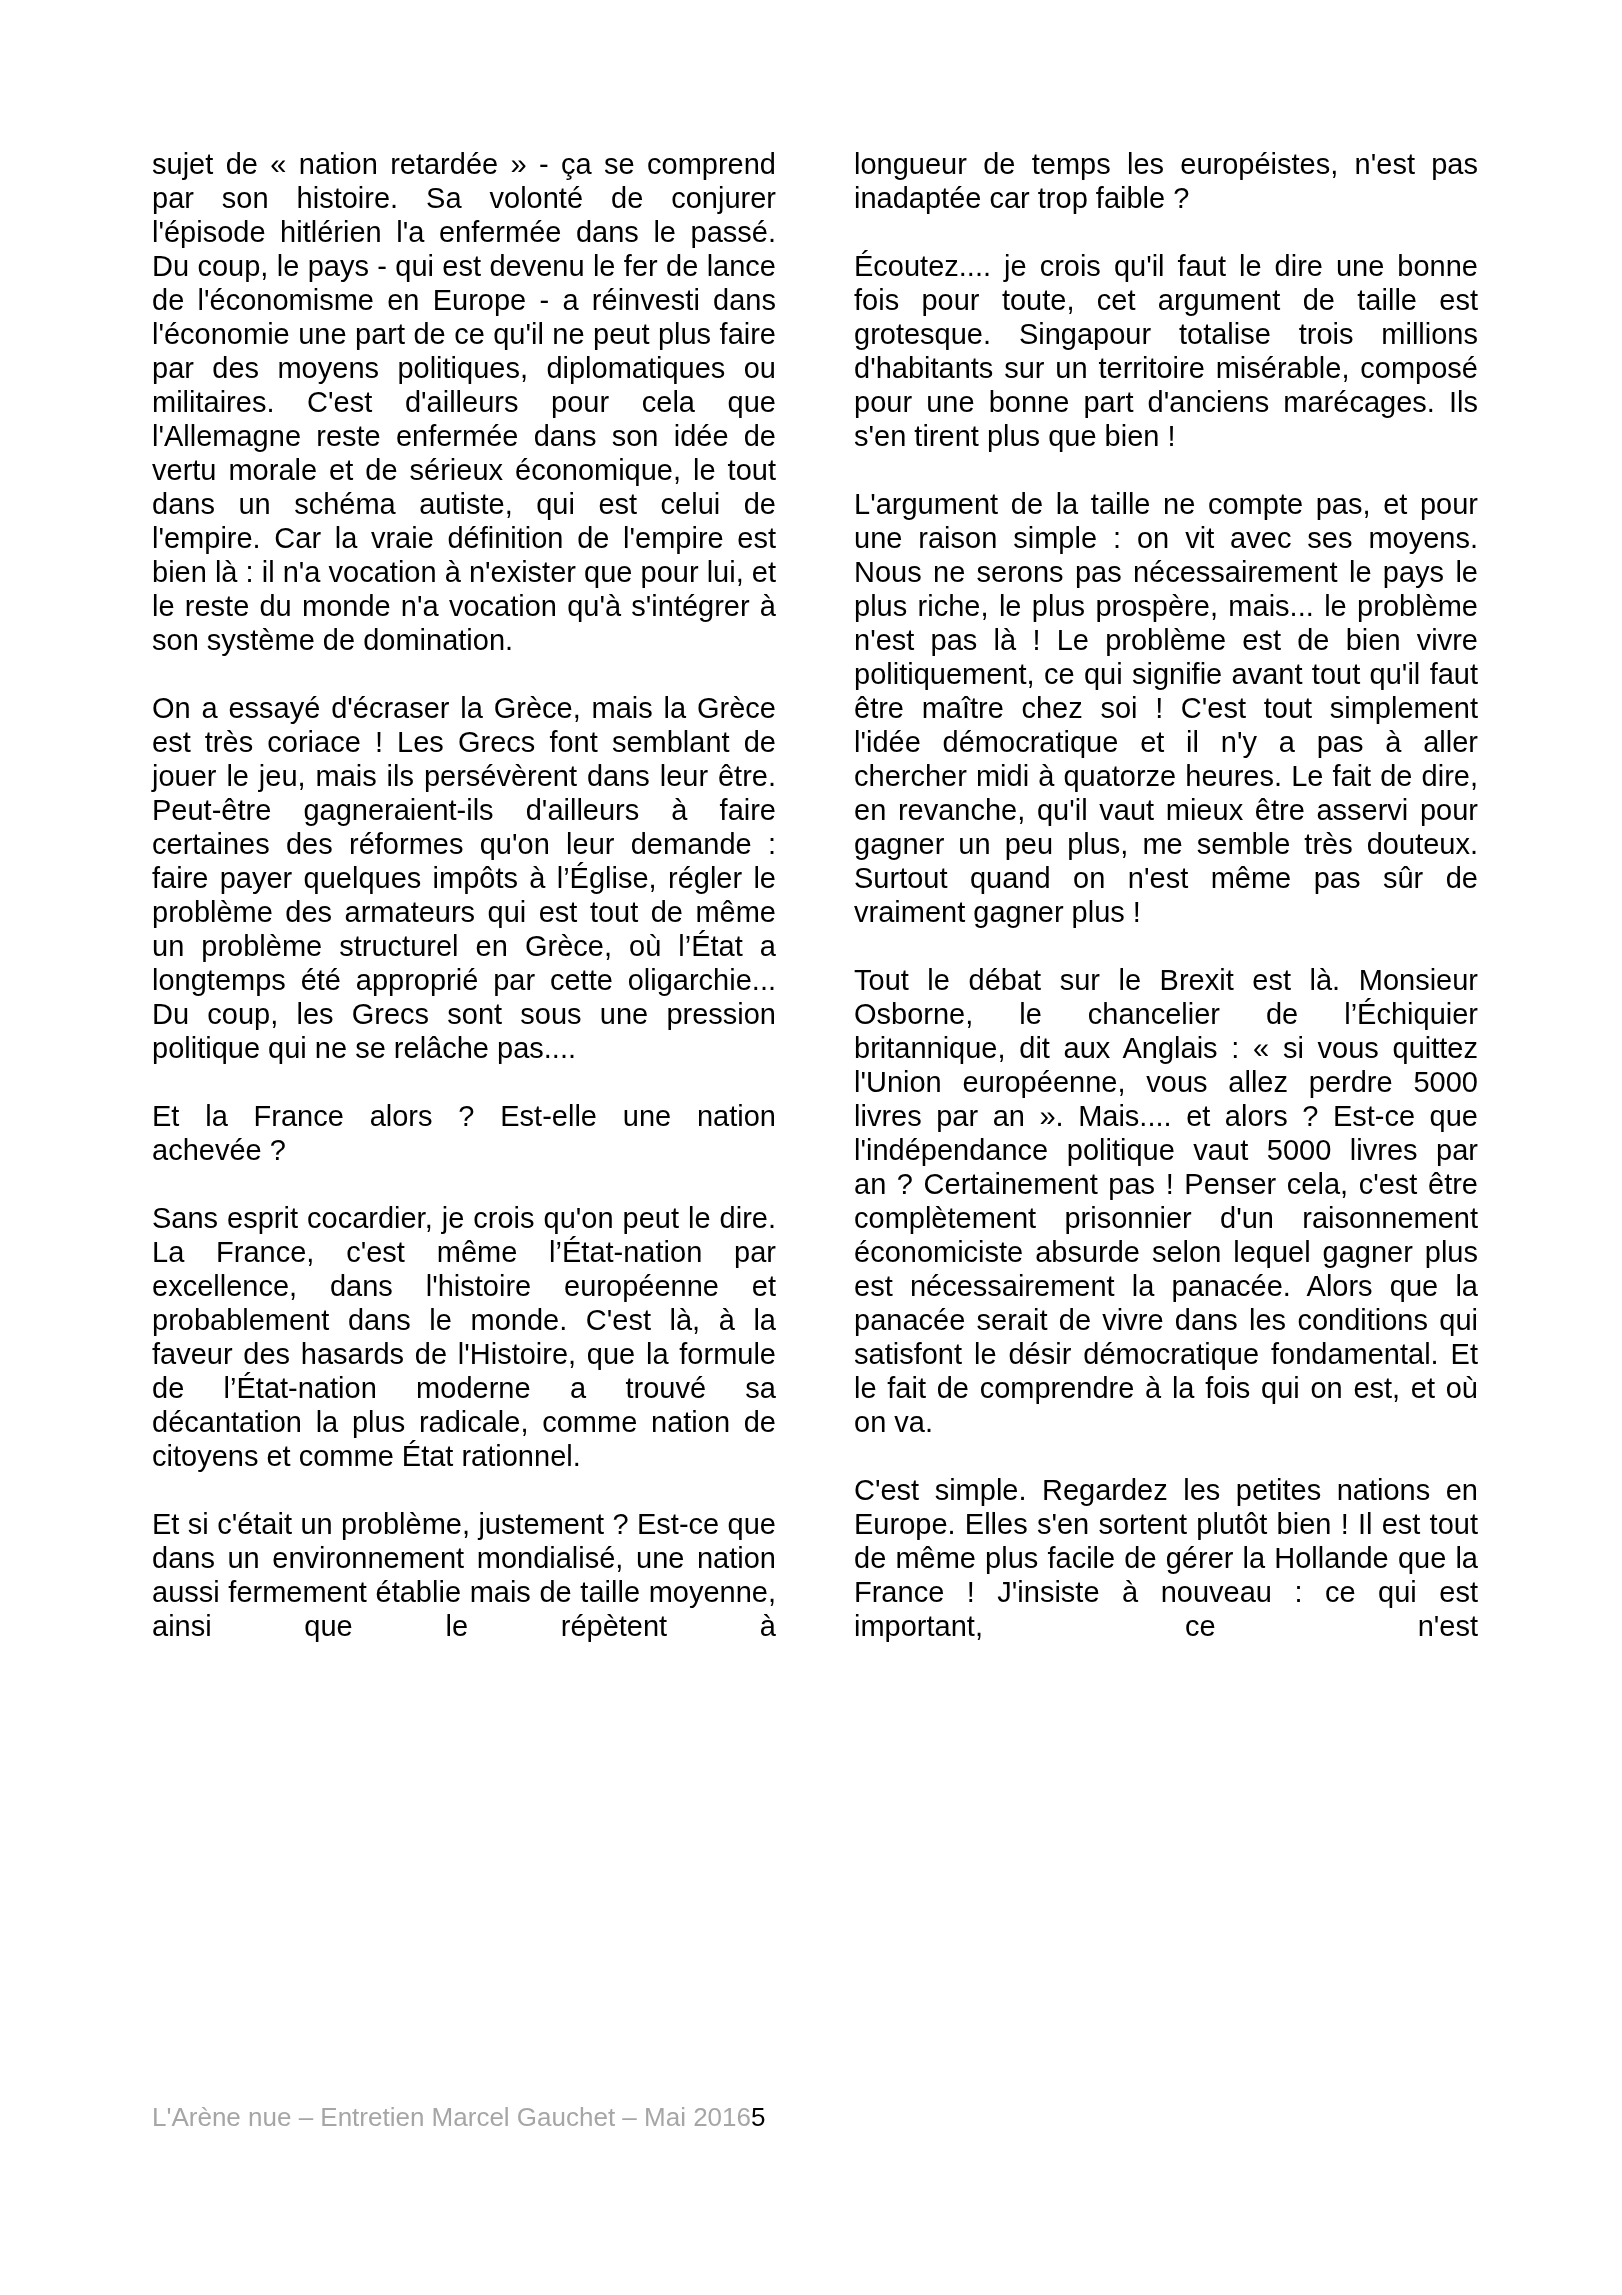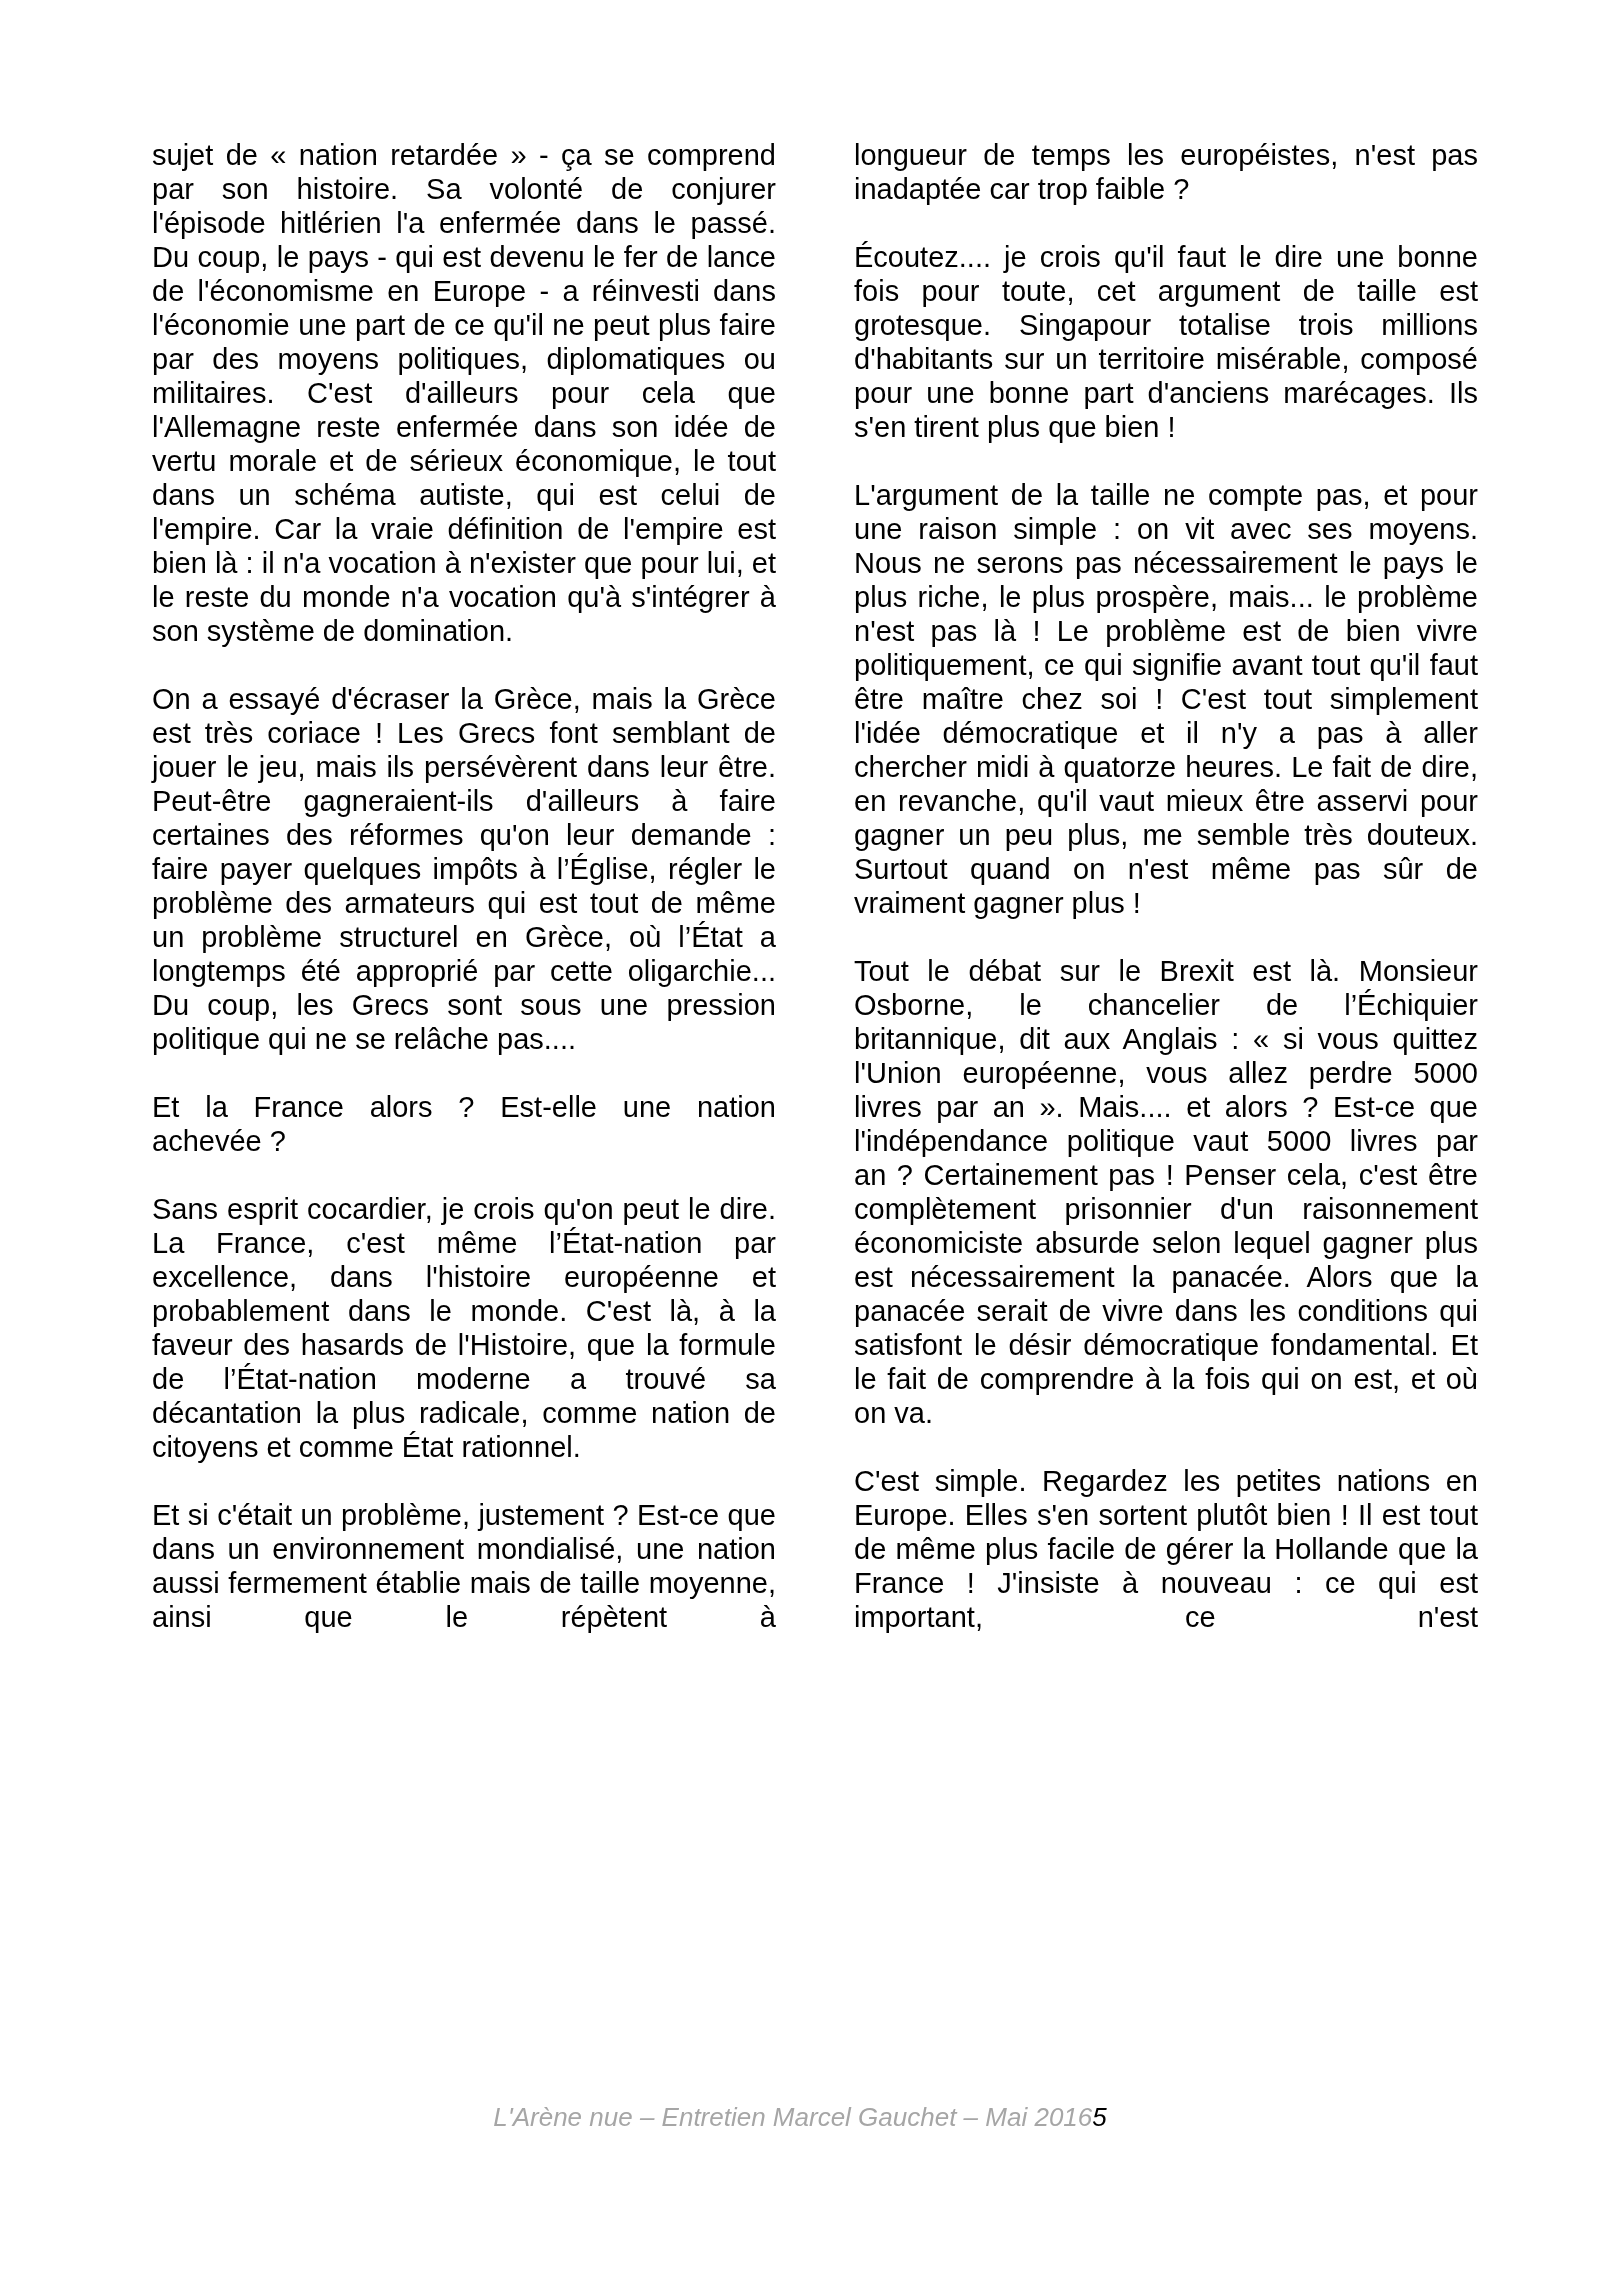--- a/index.html
+++ b/index.html
@@ -12,21 +12,21 @@
     width: 1622px;
     height: 2295px;
     background: #ffffff;
     overflow: hidden;
     font-family: "Liberation Sans", "DejaVu Sans", sans-serif;
     color: #000000;
   }
   .columns {
     position: absolute;
     left: 152px;
-    top: 138px;
+    top: 147px;
     width: 1326px;
     display: flex;
     gap: 78px;
   }
   .col {
     width: 632px;
     font-size: 29px;
     line-height: 34px;
     text-align: justify;
     hyphens: none;
@@ -39,25 +39,24 @@
   }
   .col p[data-style~="cont"] {
     text-align-last: justify;
   }
   .footer {
     position: absolute;
     left: 152px;
     top: 2102px;
     width: 1326px;
     display: flex;
-    justify-content: center;
+    justify-content: flex-start;
     align-items: baseline;
     font-size: 26px;
     line-height: 31px;
-    font-style: italic;
   }
   .footer .footer-text {
     color: #a6a6a6;
   }
   .footer .page-number {
     color: #000000;
     padding-right: 30px;
   }
 </style>
 </head>

